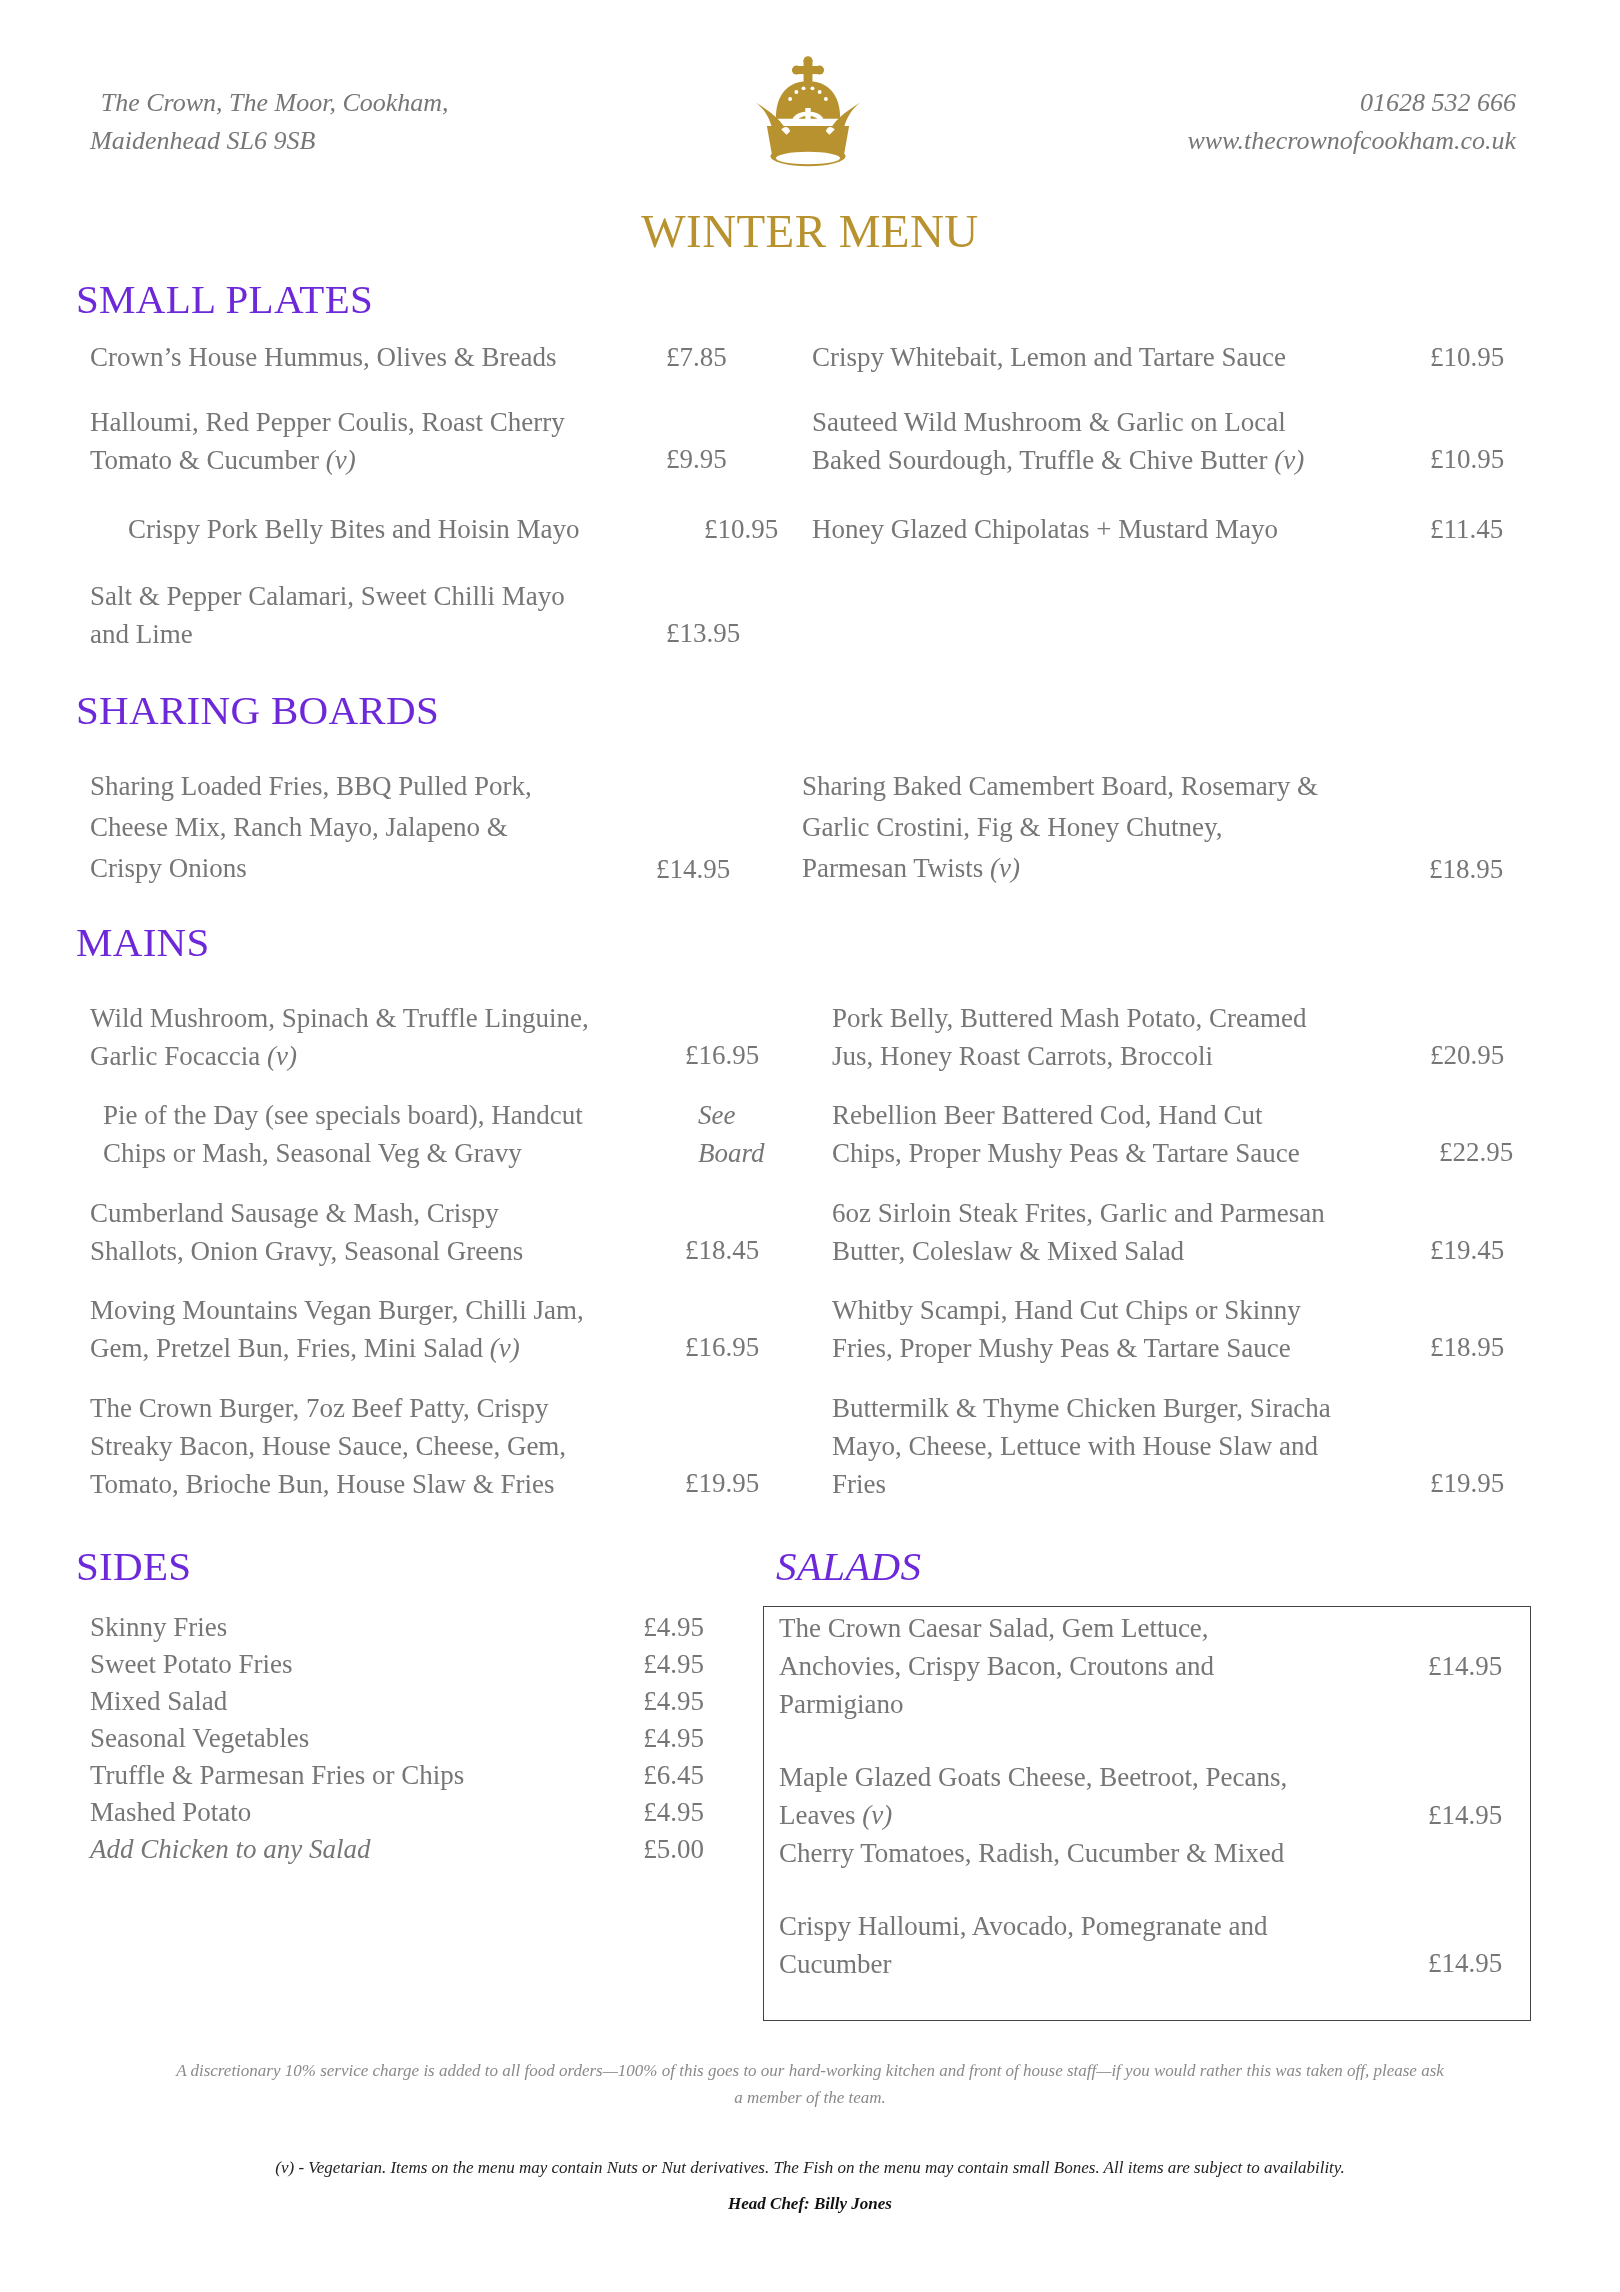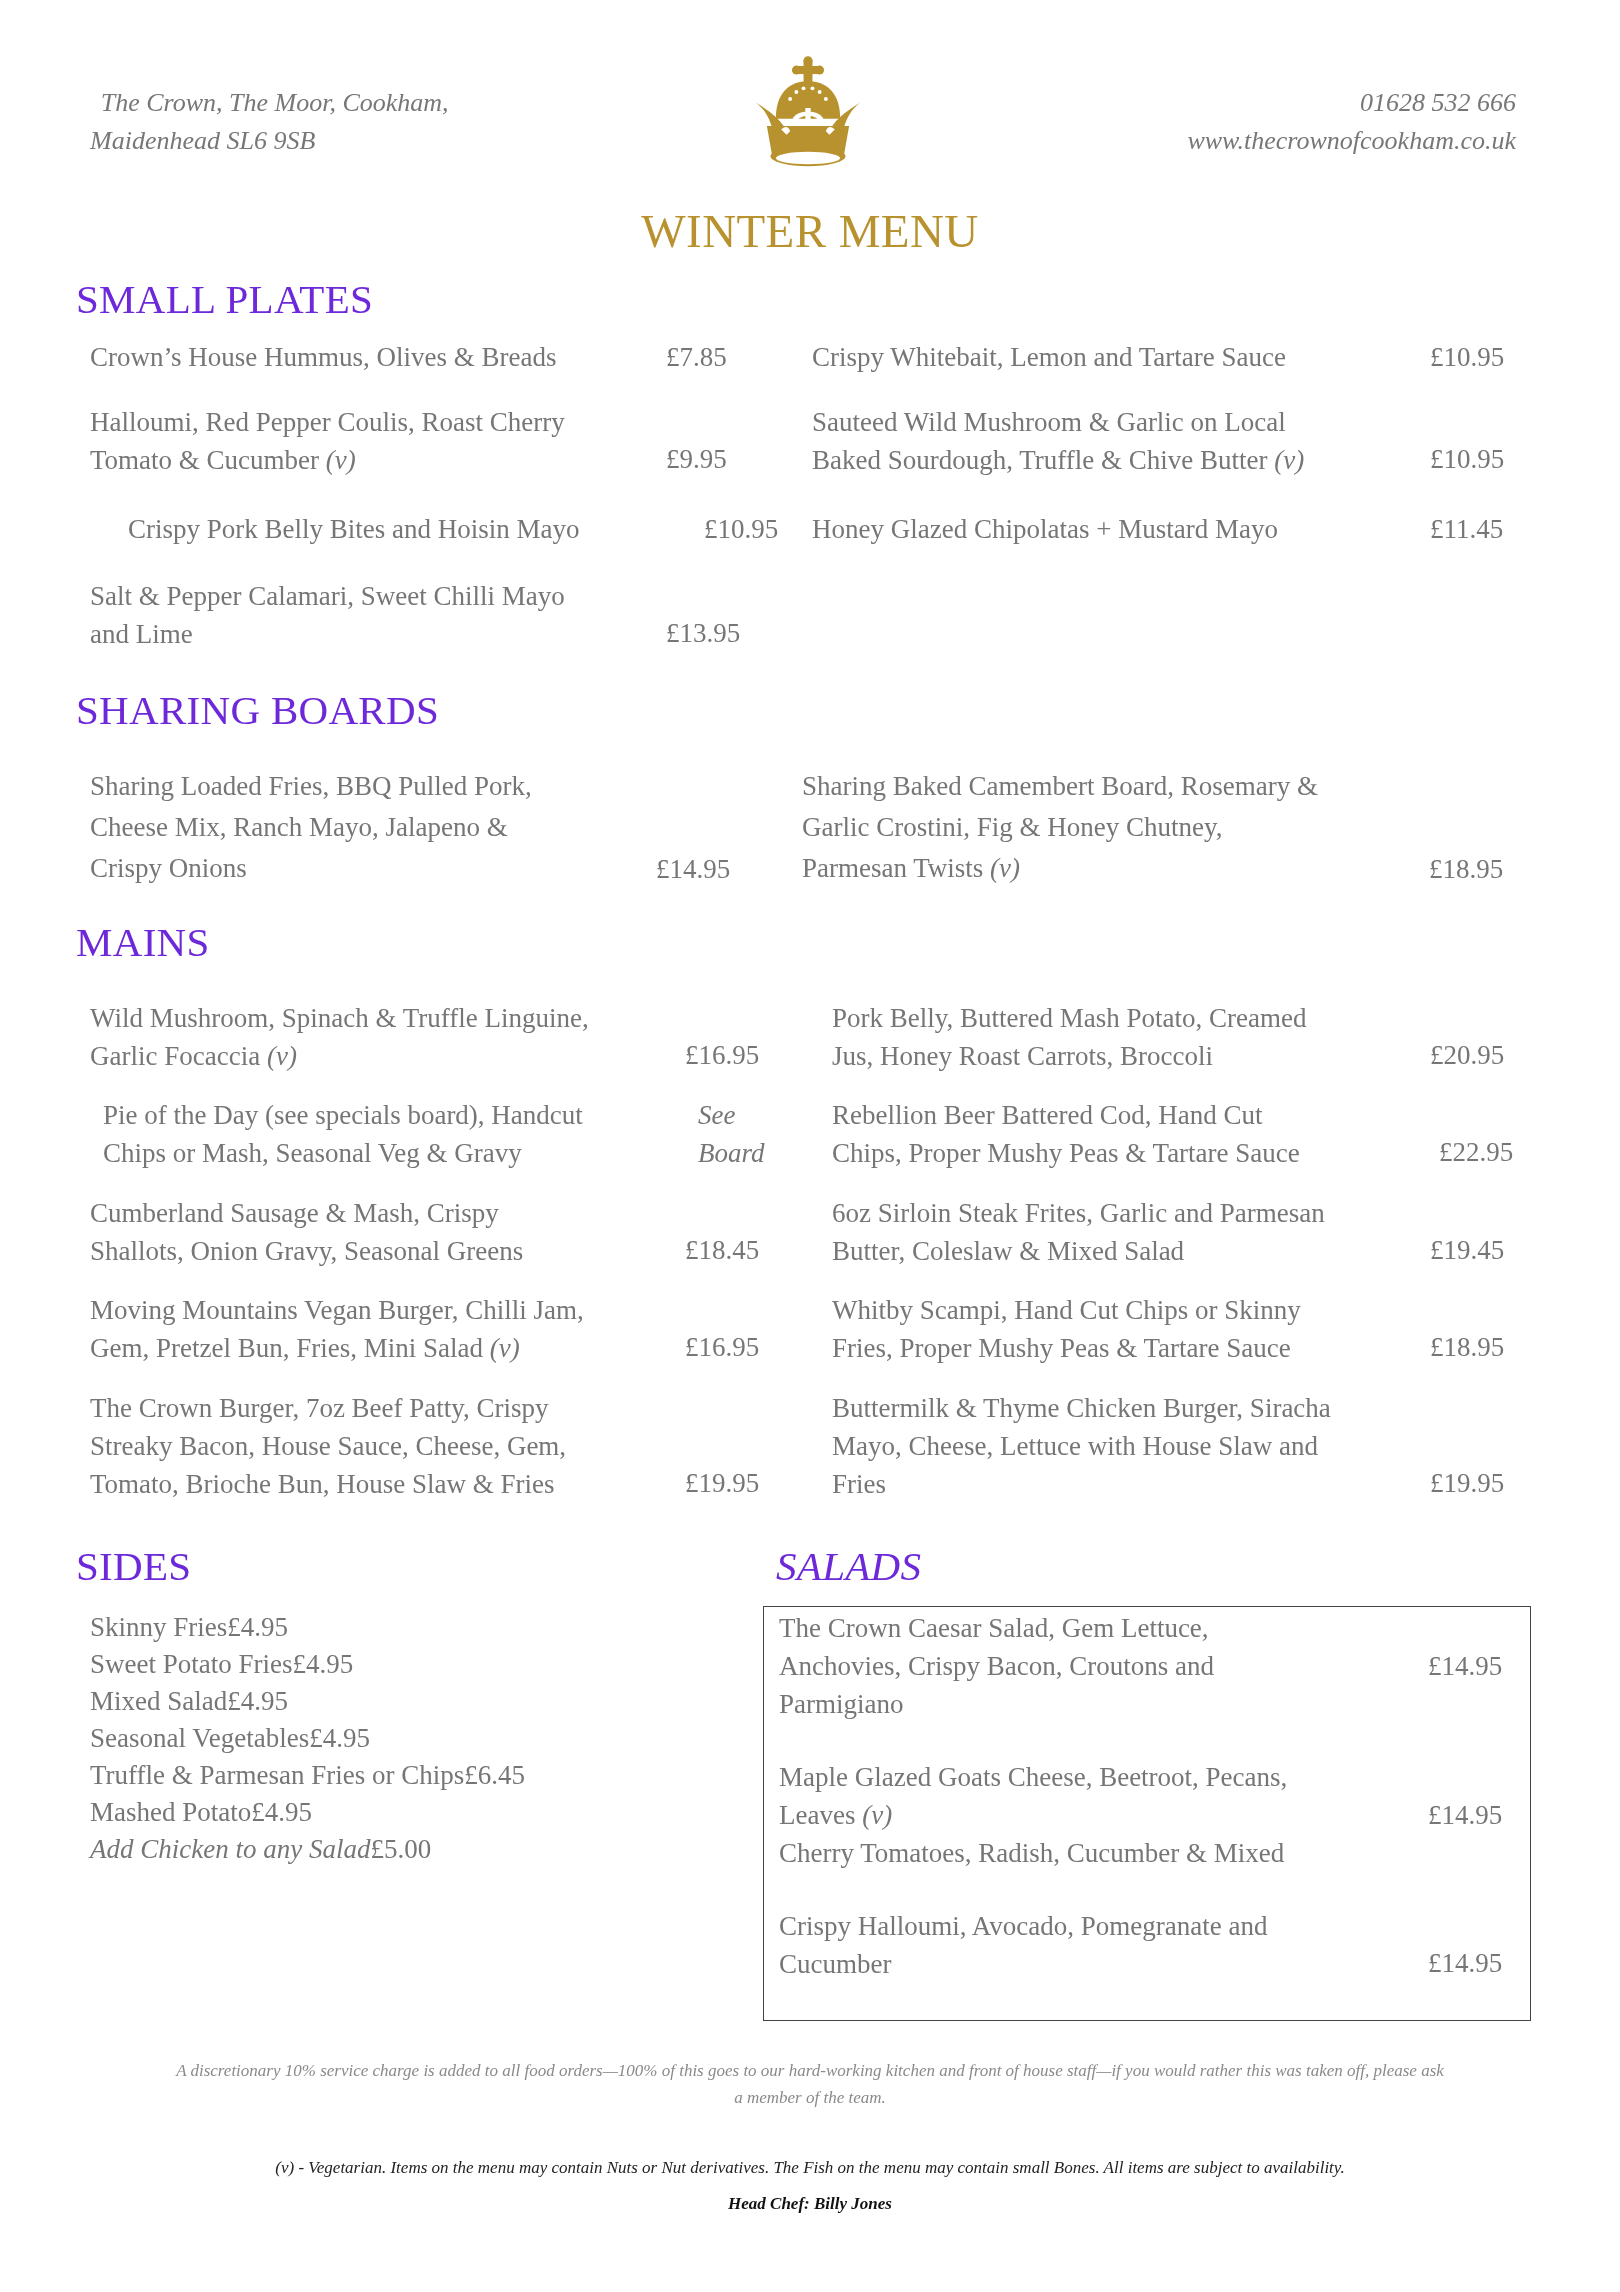--- a/index.html
+++ b/index.html
@@ -57,20 +57,21 @@
       bottom: 0;
       text-align: left;
     }
     .item .price.italic { font-style: italic; }
     .v { font-style: italic; }
 
     
     .sides-list { position: absolute; left: 90px; top: 1609px; width: 614px; }
     .side-row {
       display: flex;
+      justify-content: space-between;
       font-size: 27px;
       line-height: 37px;
       color: #767676;
     }
     .side-row.italic .side-name { font-style: italic; }
 
     
     .salads-box {
       position: absolute;
       left: 763px; top: 1606px;

